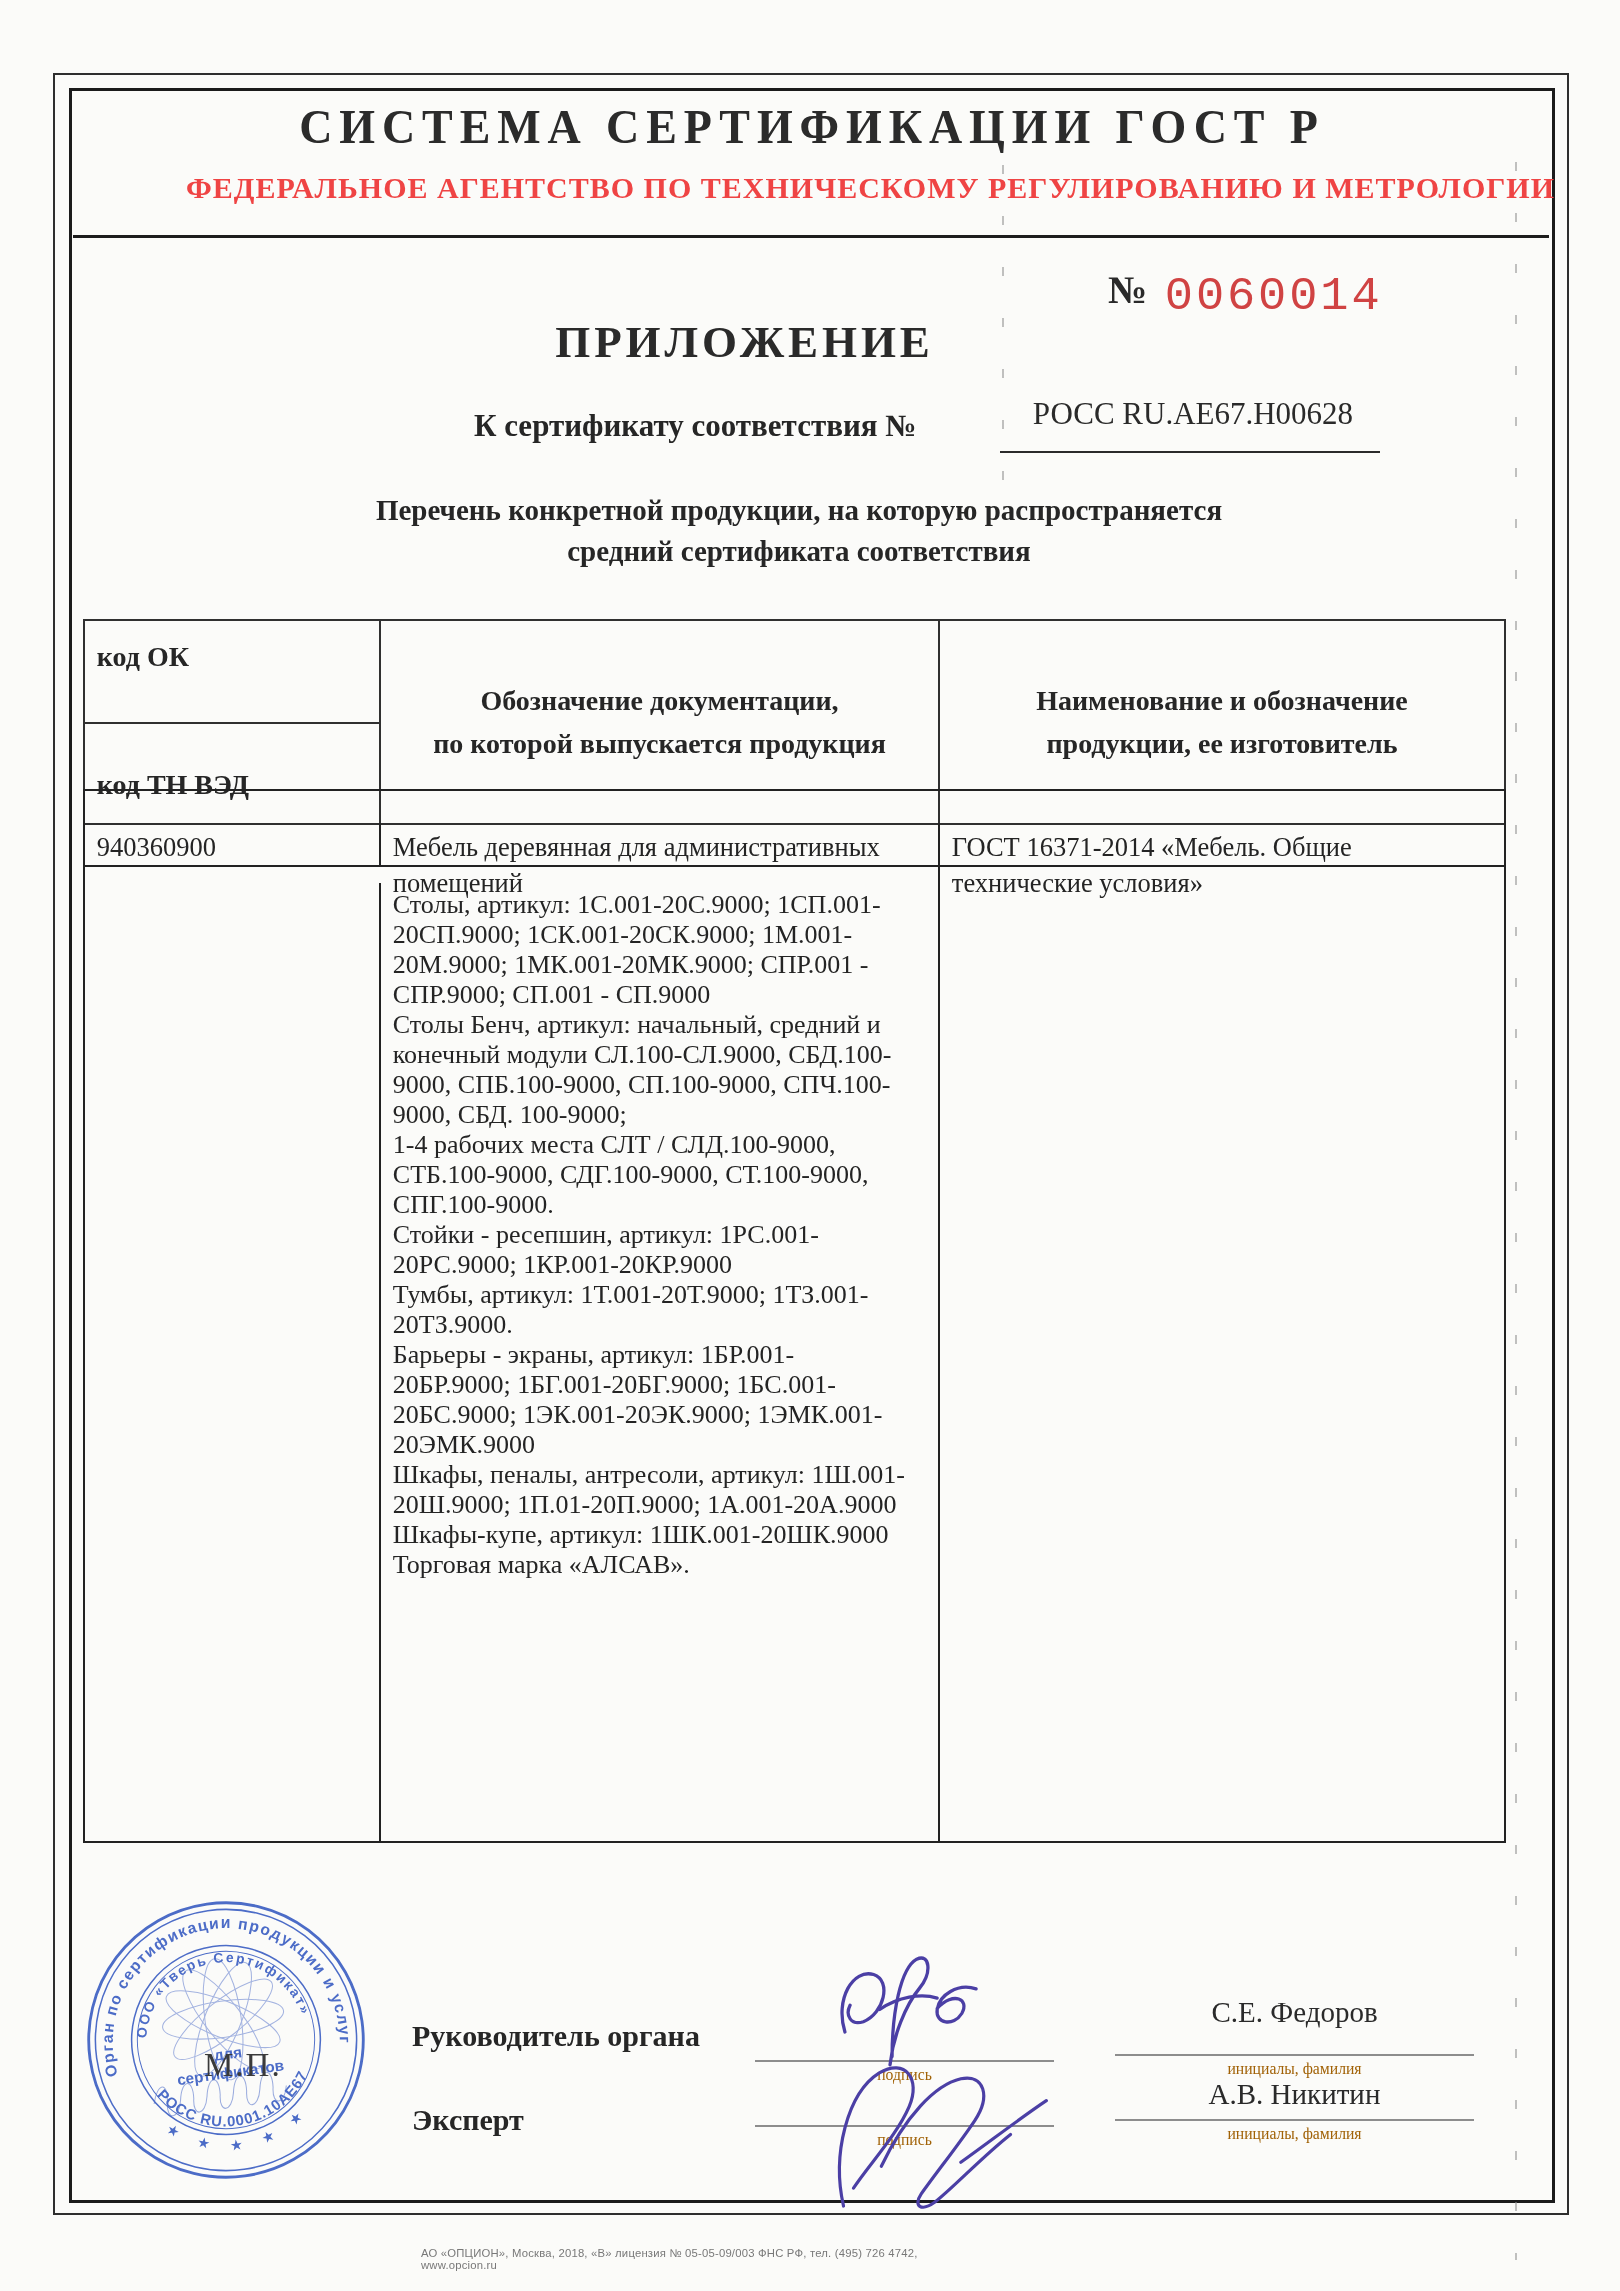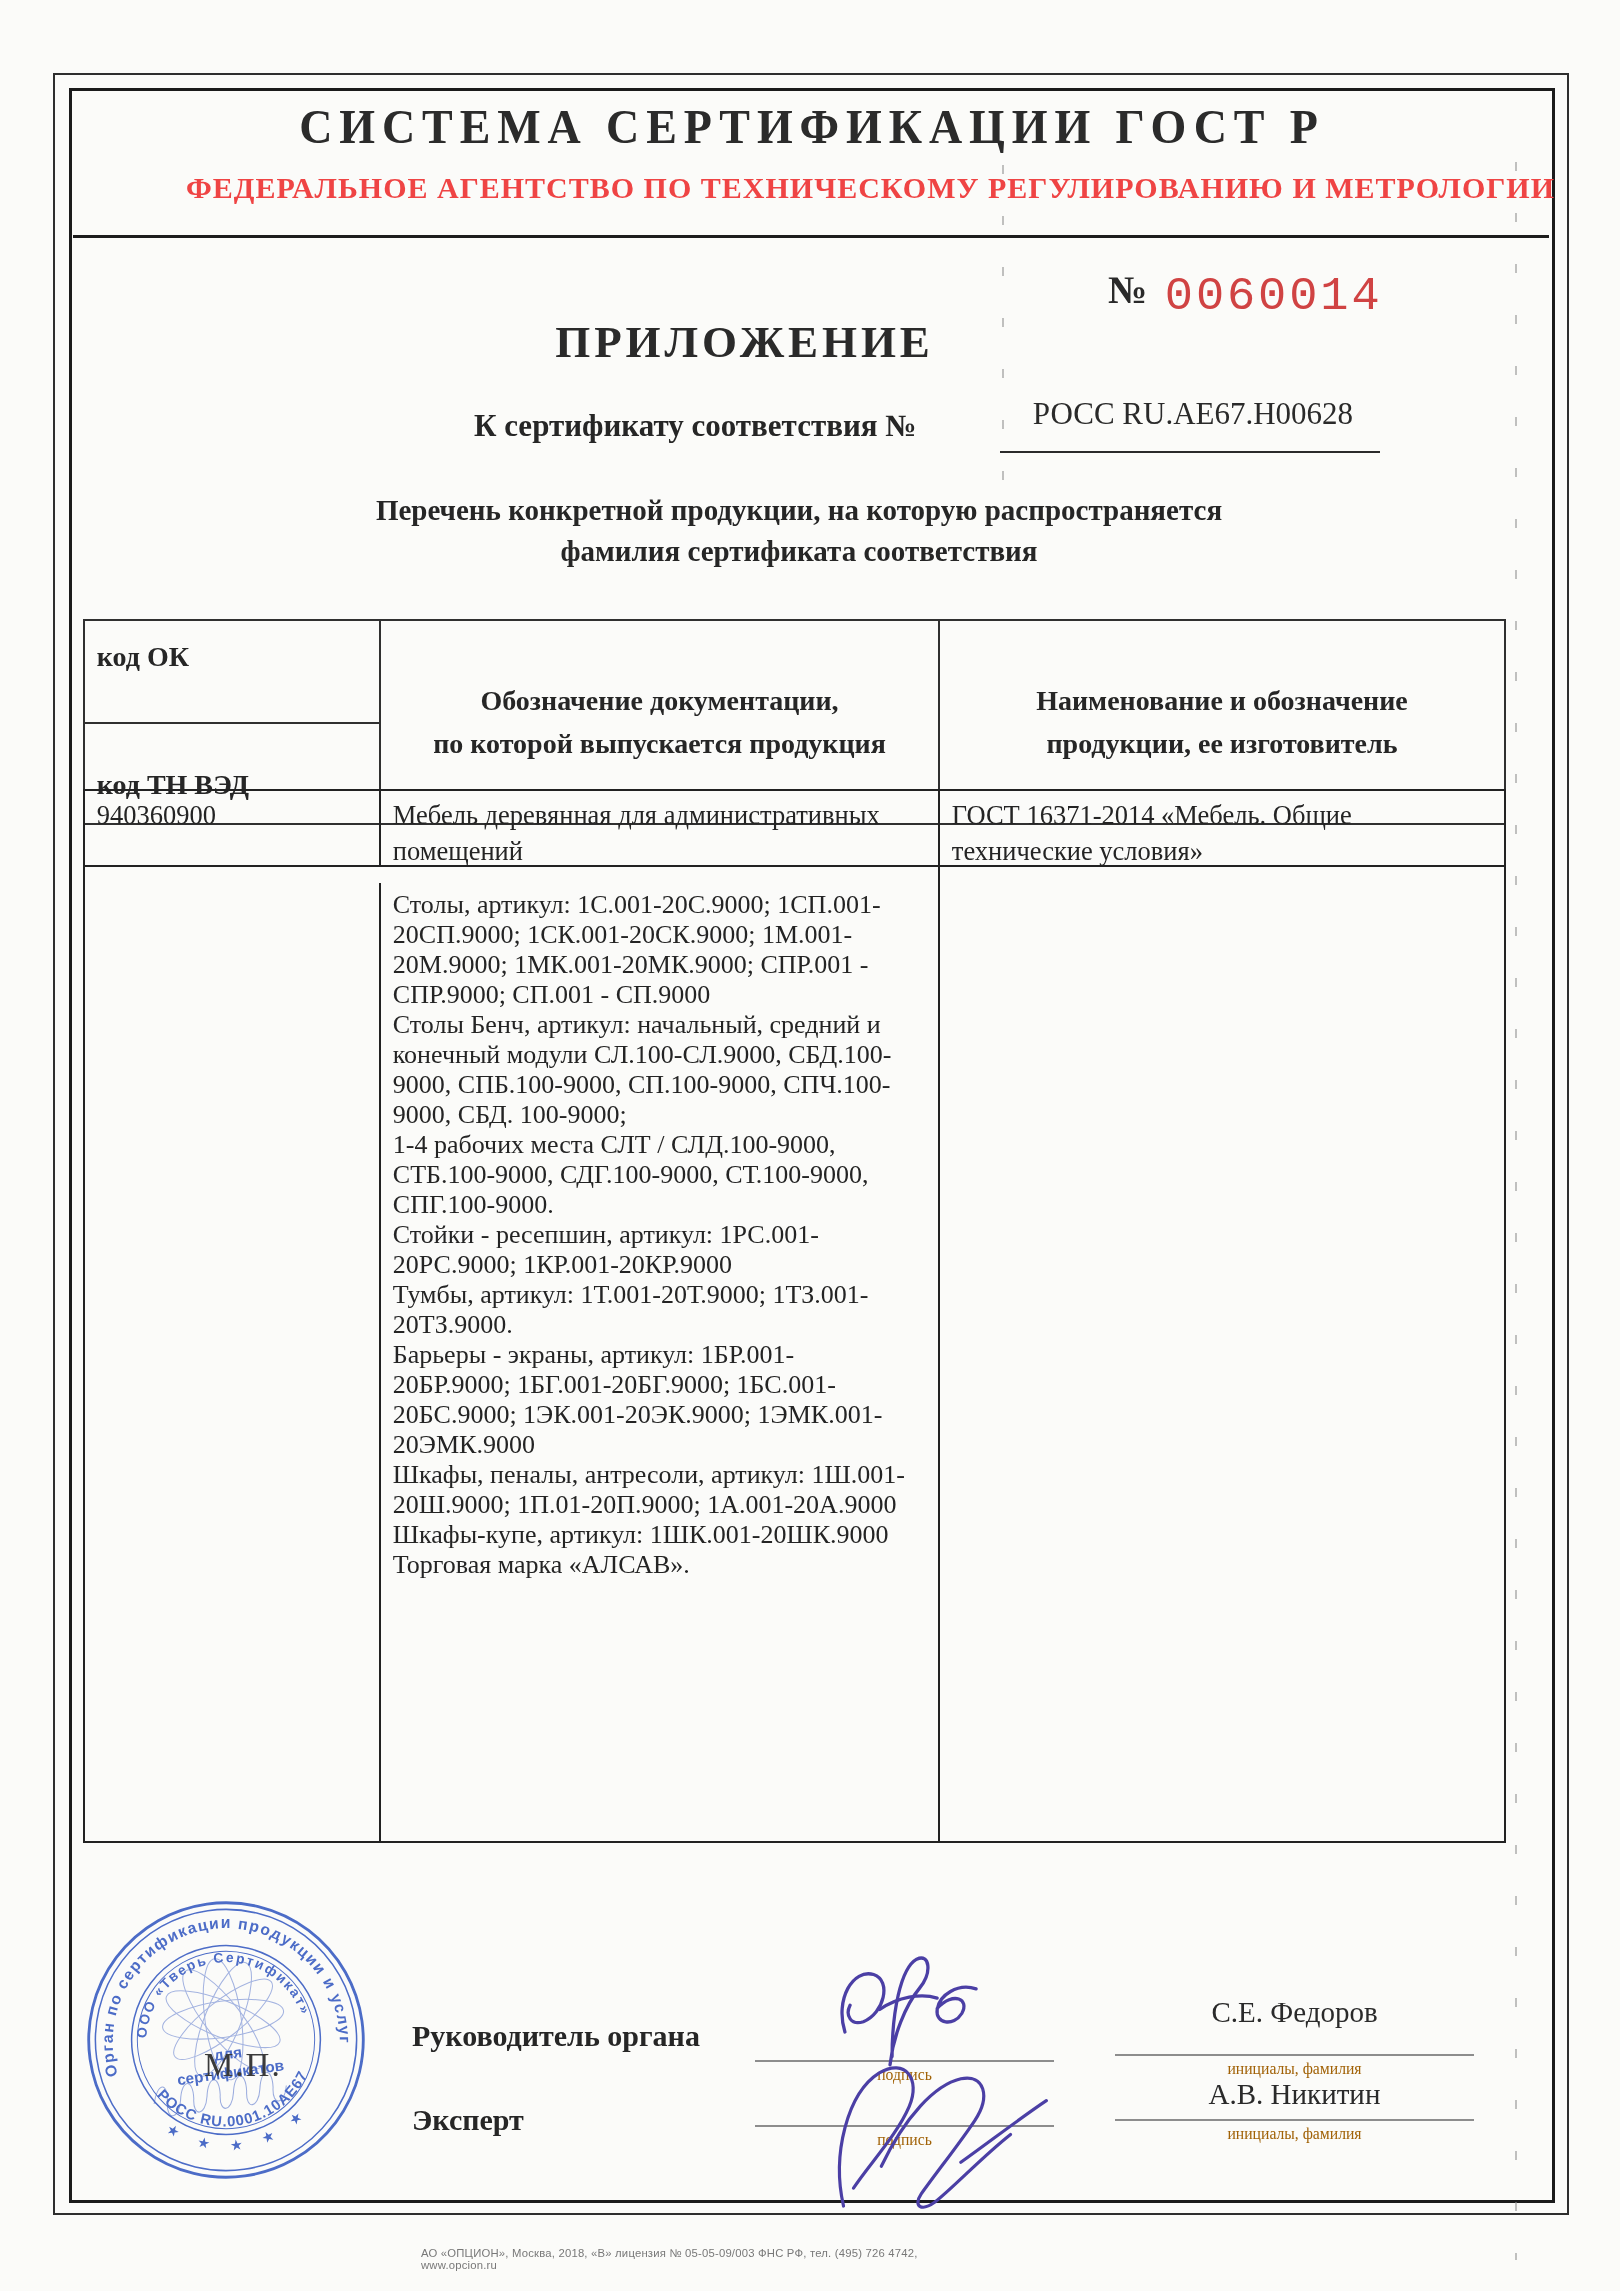--- a/index.html
+++ b/index.html
@@ -45,21 +45,21 @@
     font-size:28px;font-weight:700;line-height:43px;color:#262626;}
   .code-ok{position:absolute;top:19.6px;left:11.8px;font-size:28px;font-weight:700;color:#262626;}
   .code-tnved{position:absolute;bottom:21.6px;left:11.8px;font-size:28px;font-weight:700;color:#262626;}
   .col1-divider{position:absolute;top:50%;left:0;right:0;height:2px;background:#303030;}
 
   .mtable{left:83px;top:789px;width:1423px;height:1054px;border:2.9px solid #222;
     display:grid;grid-template-columns:294px 559px 1fr;grid-template-rows:76px 1fr;box-sizing:border-box;}
   .mtable>div{border-left:2.5px solid #222;position:relative;box-sizing:border-box;
     font-size:26.5px;color:#242424;padding:5.9px 11.8px;}
   .mtable>div:nth-child(3n+1){border-left:none;}
-  .mtable .r1{border-bottom:2.5px solid #222;line-height:36px;}
+  .mtable .r1{border-bottom:2.5px solid #222;line-height:36px;margin-top:32px;}
   .mtable .product-list{line-height:30px;font-size:26px;padding-top:7px;margin-top:16px;}
 
   
   .role-label{font-size:30px;font-weight:700;color:#262626;}
   .sig-line{height:2px;background:#8d8d8d;}
   .sig-caption{font-size:15.7px;color:#a16207;text-align:center;}
   .sig-name{font-size:29px;color:#2a2a2a;text-align:center;}
   .sig-ink{stroke:#4b3fa5;stroke-width:3.2;fill:none;stroke-linecap:round;}
 
   
@@ -85,21 +85,21 @@
 
 <div class="abs form-number">
   <span class="sign">№</span><span class="value">0060014</span>
 </div>
 
 <div class="abs appendix-title">ПРИЛОЖЕНИЕ</div>
 <div class="abs cert-label">К сертификату соответствия №</div>
 <div class="abs cert-number">РОСС RU.АЕ67.Н00628</div>
 <div class="abs cert-underline"></div>
 <div class="abs subtitle pre">Перечень конкретной продукции,  на которую распространяется
-фамилия сертификата соответствия</div>
+средний сертификата соответствия</div>
 
 <div class="abs htable">
   <div>
     <span class="code-ok">код ОК</span>
     <span class="col1-divider"></span>
     <span class="code-tnved">код ТН ВЭД</span>
   </div>
   <div class="hcell-center pre">Обозначение документации,
 по которой выпускается продукция</div>
   <div class="hcell-center pre">Наименование и обозначение

